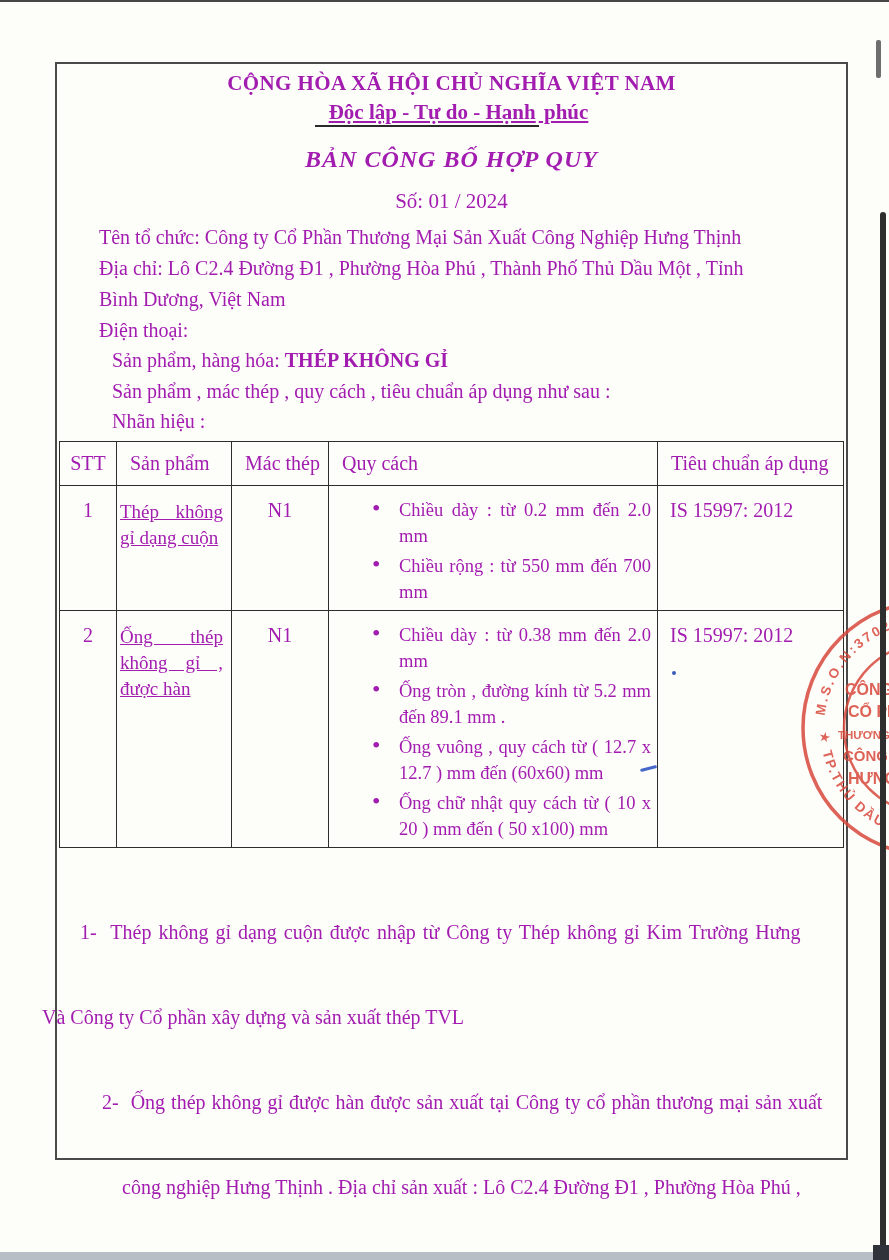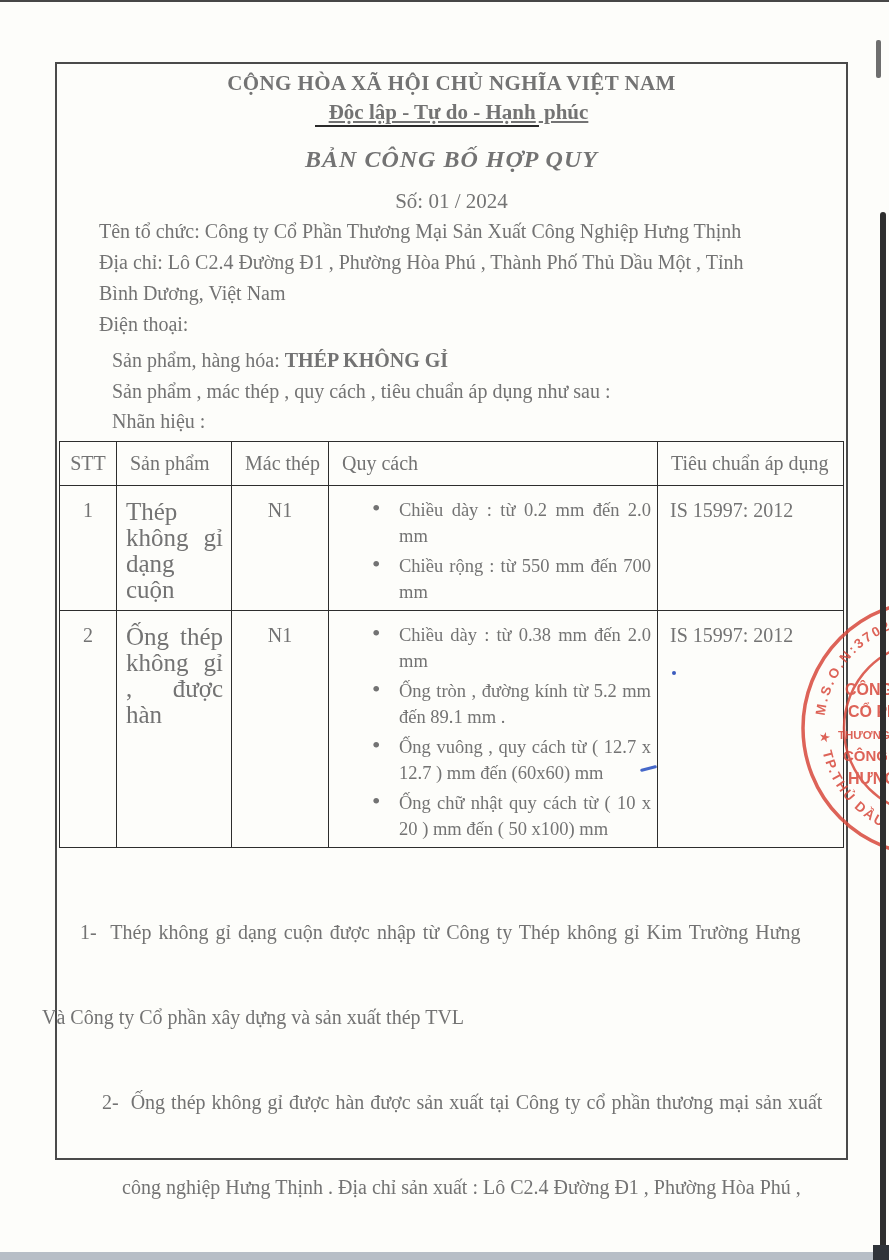--- a/index.html
+++ b/index.html
@@ -1,50 +1,50 @@
 <!DOCTYPE html>
 <html><head>
 <meta charset="utf-8">
 <style>
   html,body { margin:0; padding:0; background:#e8e8e8; }
   .page {
     position:relative; width:889px; height:1260px; margin:0 auto;
     background:#fdfdfa; overflow:hidden;
-    font-family:"Liberation Serif","DejaVu Serif",serif; color:#737373;
+    font-family:"Liberation Serif","DejaVu Serif",serif; color:#a21caf;
   }
   
   .top-line   { position:absolute; left:0; top:0; width:889px; height:2px; background:#474747; }
   .right-band { position:absolute; left:880px; top:212px; width:6px; height:1044px; background:#2e2e2e; border-radius:3px; }
   .right-smudge { position:absolute; left:876px; top:40px; width:5px; height:38px; background:#6e6e6e; border-radius:2px; }
   .bottom-band { position:absolute; left:0; top:1252px; width:889px; height:8px; background:#b7bec6; }
   .bottom-corner { position:absolute; left:873px; top:1245px; width:16px; height:15px; background:#30343a; }
 
   .border-box { position:absolute; left:55px; top:62px; width:789px; height:1094px; border:2px solid #4a4a4a; }
 
   .centered { position:absolute; left:55px; width:793px; text-align:center; }
   .national { top:71px;  font-size:21px; font-weight:bold; letter-spacing:0.4px; }
   .motto    { top:100px; font-size:21px; font-weight:bold;text-decoration:underline; }
   .motto-u  { border-bottom:2.5px solid #2a2a2a; padding:0 3px 1px 14px; }
   .doc-title{ top:146px; font-size:24px; font-weight:bold; letter-spacing:1px;font-style:italic; }
   .doc-num  { top:189px; font-size:21px; }
 
-  .info  { position:absolute; left:99px;  top:216px; width:750px; font-size:20px; line-height:31px; }
+  .info  { position:absolute; left:99px;  top:222px; width:750px; font-size:20px; line-height:31px; }
   .prod  { position:absolute; left:112px; top:345px; width:737px; font-size:20px; line-height:30.5px; }
   .prod .bold { font-weight:bold; }
 
   table.spec { position:absolute; left:59px; top:441px; width:784px; border-collapse:collapse; table-layout:fixed; }
   table.spec td, table.spec th { border:1.6px solid #2d2d2d; font-weight:normal; }
   tr.hdr    { height:44px; }
   tr.row-1  { height:97px; }
   tr.row-2  { height:232px; }
   th { font-size:20px; text-align:left; vertical-align:middle; padding:0 0 0 13px; }
   th.c-stt { text-align:center; padding:0; }
   td { vertical-align:top; font-size:20px; }
   td.c-stt   { text-align:center; padding-top:13px; }
-  td.c-prod  { padding:13px 8px 0 9px; text-align:justify; font-size:25px; line-height:26px; }
+  td.c-prod  { padding:13px 8px 0 3px; text-align:justify; font-size:19px; line-height:26px;text-decoration:underline; }
   td.c-grade { text-align:center; padding-top:13px; }
   td.c-specs { padding:12px 6px 0 0; }
   td.c-specs ul { margin:0; padding:0 0 0 40px; list-style:none; }
   td.c-specs li { position:relative; padding-left:30px; margin-bottom:5px;
                   font-size:18.5px; line-height:25.5px; text-align:justify; }
   td.c-specs li::before { content:"•"; position:absolute; left:3px; top:-2px; font-size:24px; }
   td.c-std   { padding:13px 0 0 12px; }
 
   .notes { position:absolute; left:0; top:861px; width:889px; font-size:20px; line-height:28.4px; white-space:pre; }
   .n1 { margin-left:80px; word-spacing:2px; }

